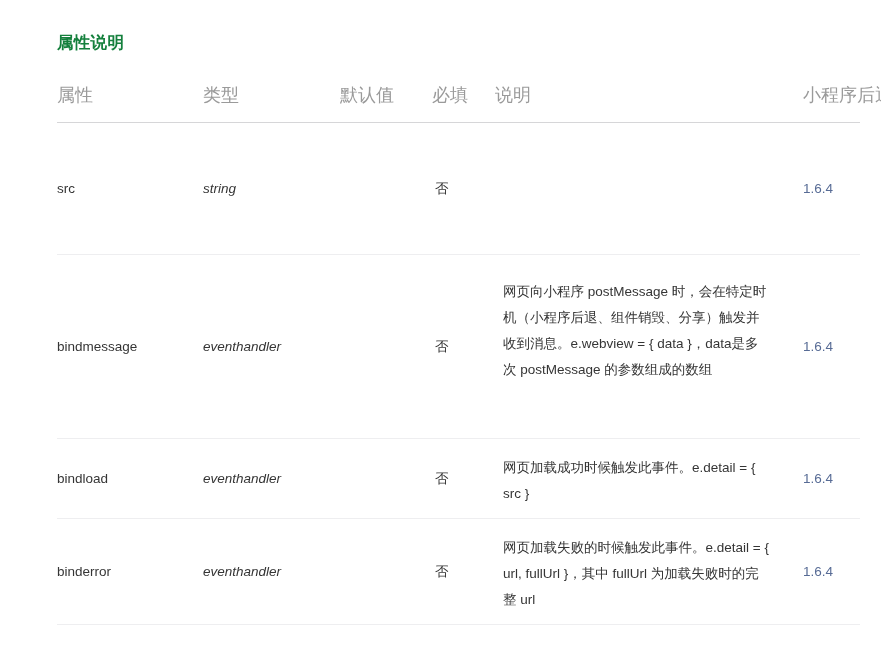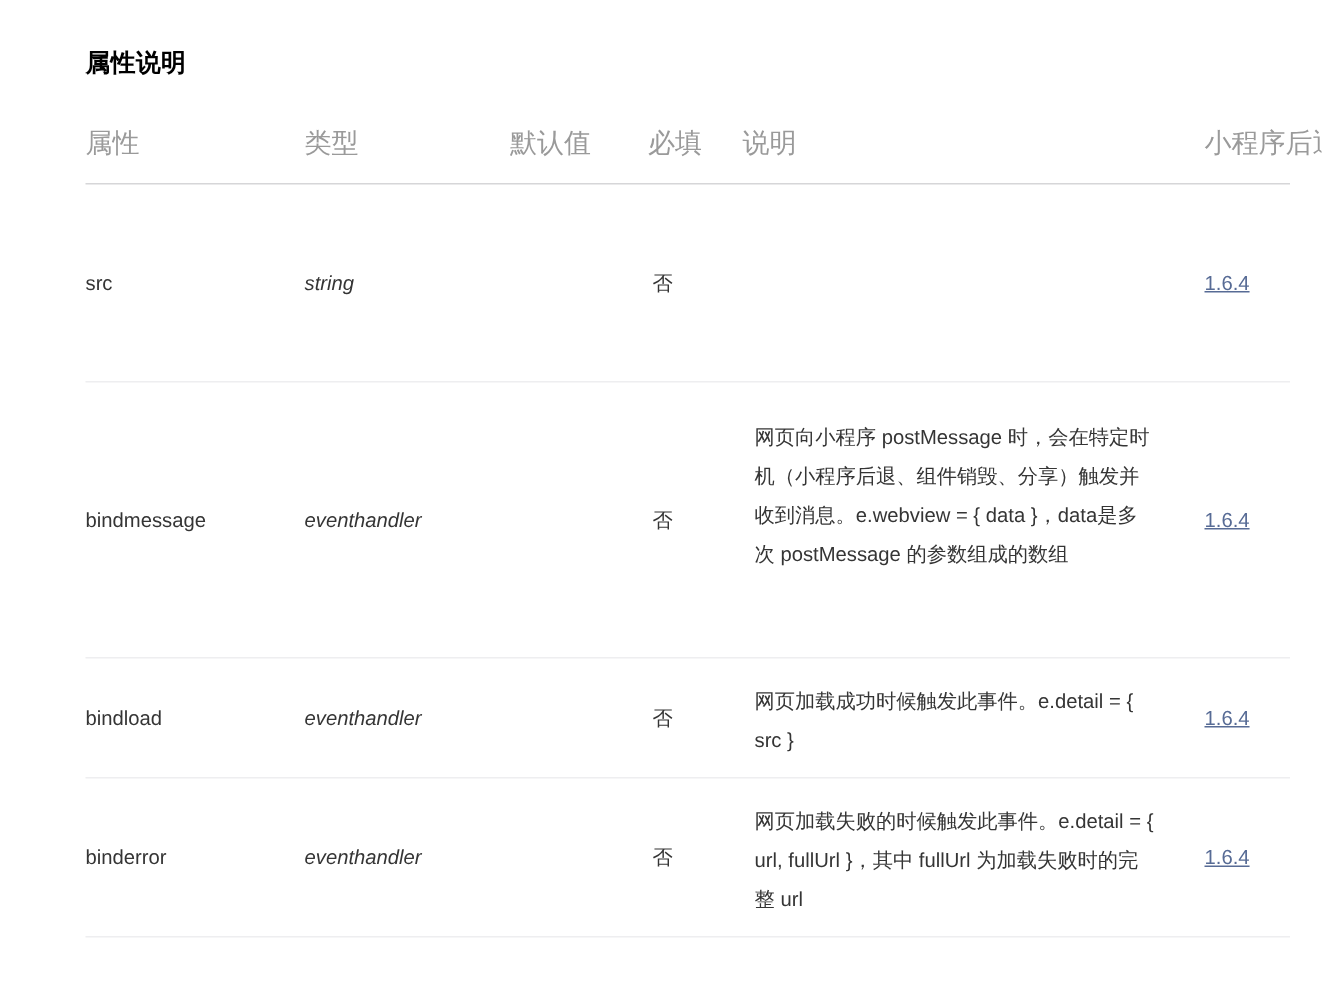--- a/index.html
+++ b/index.html
@@ -23,21 +23,21 @@
     height: 656px;
     box-sizing: border-box;
   }
 
   .section-title {
     position: absolute;
     left: 57px;
     top: 31px;
     font-size: 16.5px;
     font-weight: bold;
-    color: #000000;
+    color: #15803d;
     letter-spacing: 0.3px;
     line-height: 22px;
   }
 
   .table {
     position: absolute;
     left: 57px;
     top: 85px;
     width: 803px;
   }
@@ -120,21 +120,21 @@
   .row-bindload   { height: 79px; }
   .row-binderror  { height: 105px; }
 
   .row .cell-desc { top: 24px; left: 446px; }
   .row-bindload .cell-desc  { top: 16px; }
   .row-binderror .cell-desc { top: 16px; }
 
   .row .cell-attr { left: 0px; }
   .row .cell-type { left: 146px; font-style: italic; }
   .row .cell-req  { left: 378px; }
-  .row .cell-ver  { left: 746px; text-decoration: underline; }
+  .row .cell-ver  { left: 746px; }
 
   .vcenter {
     top: 50%;
     transform: translateY(-50%);
   }
 </style>
 </head>
 <body>
 
 <div class="page">

